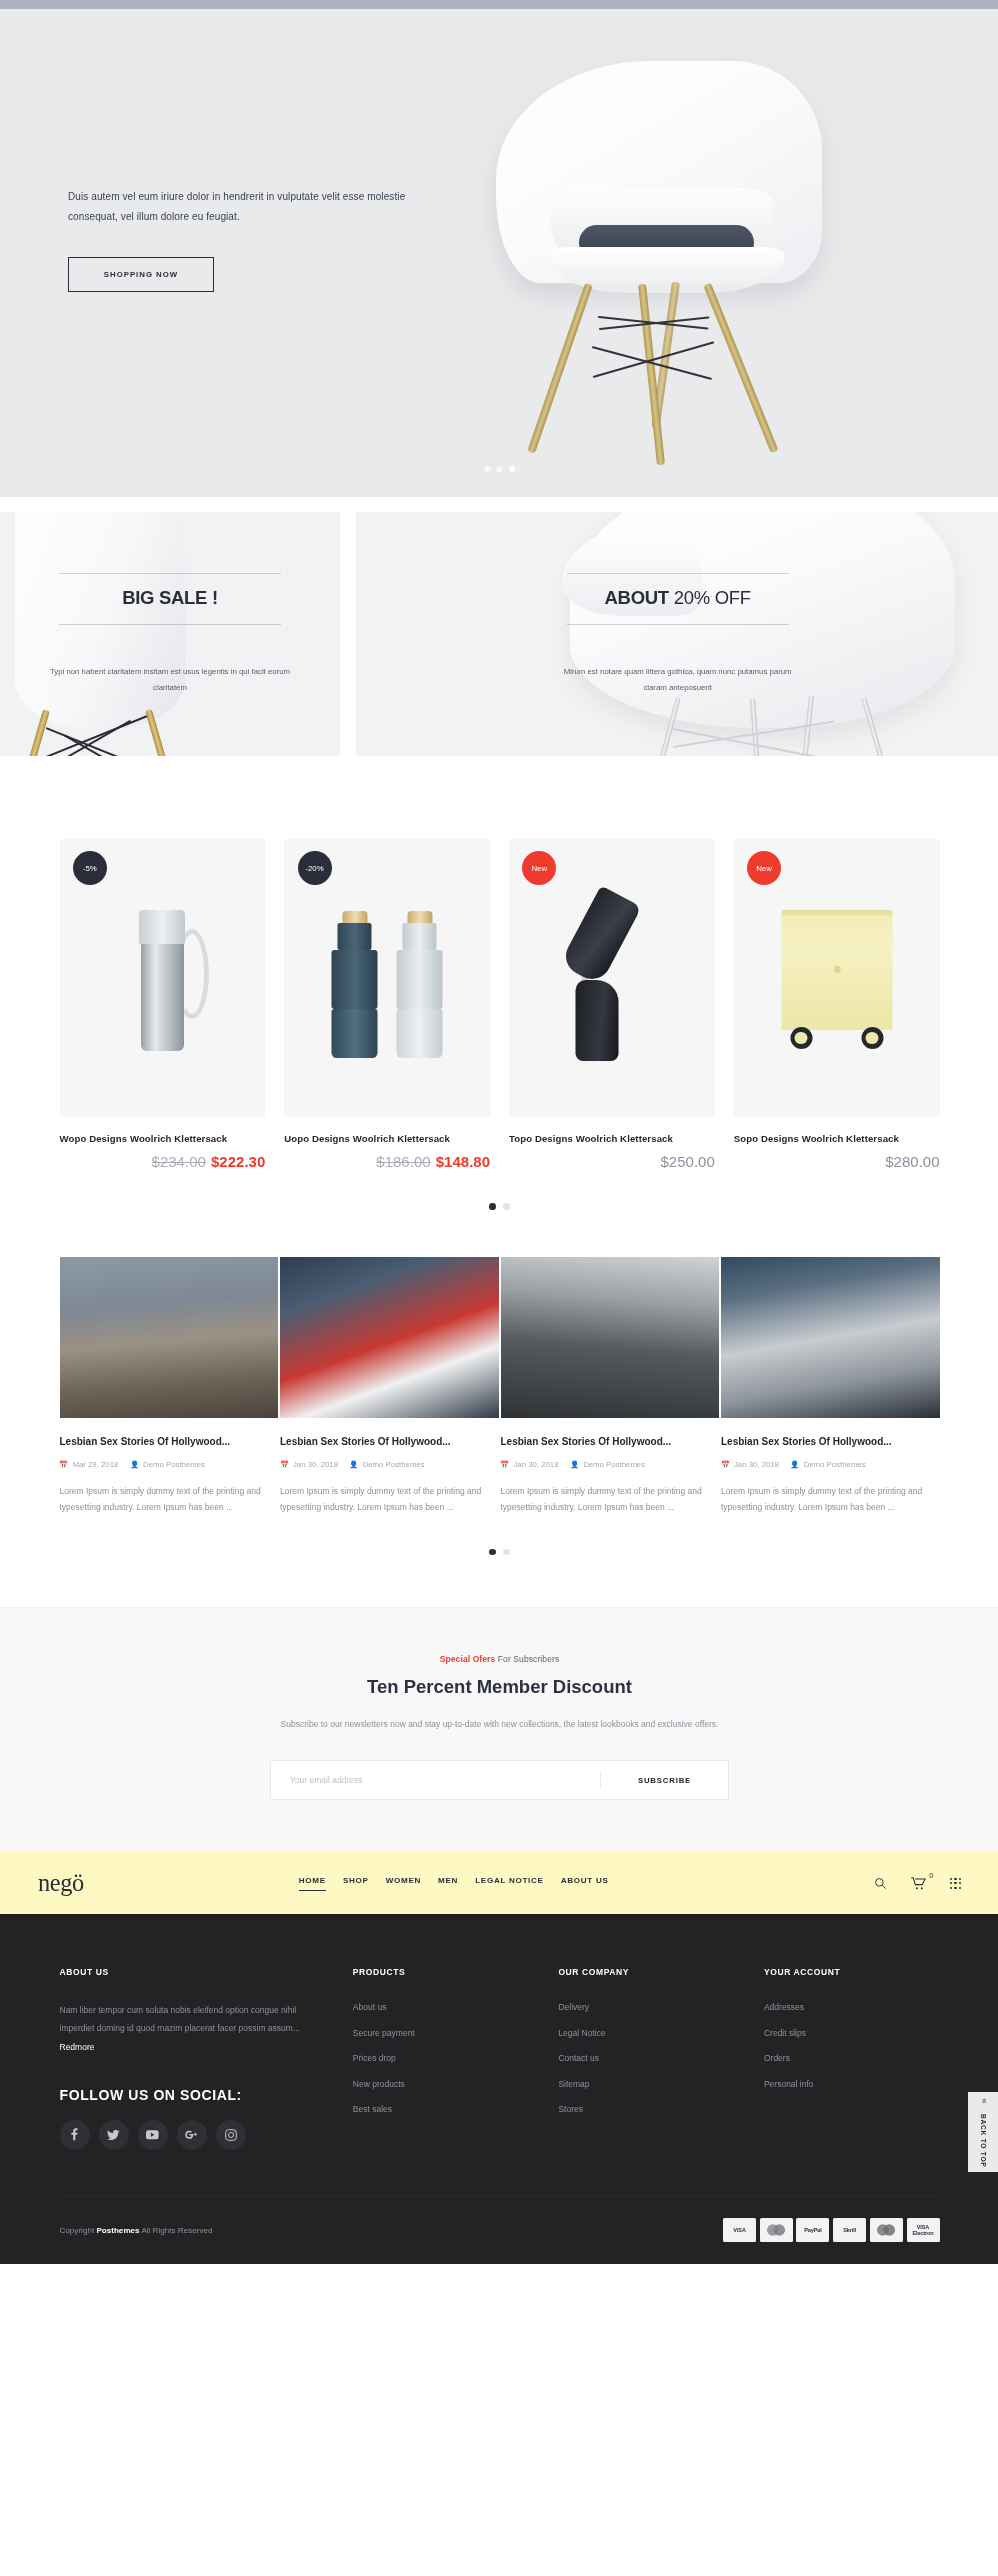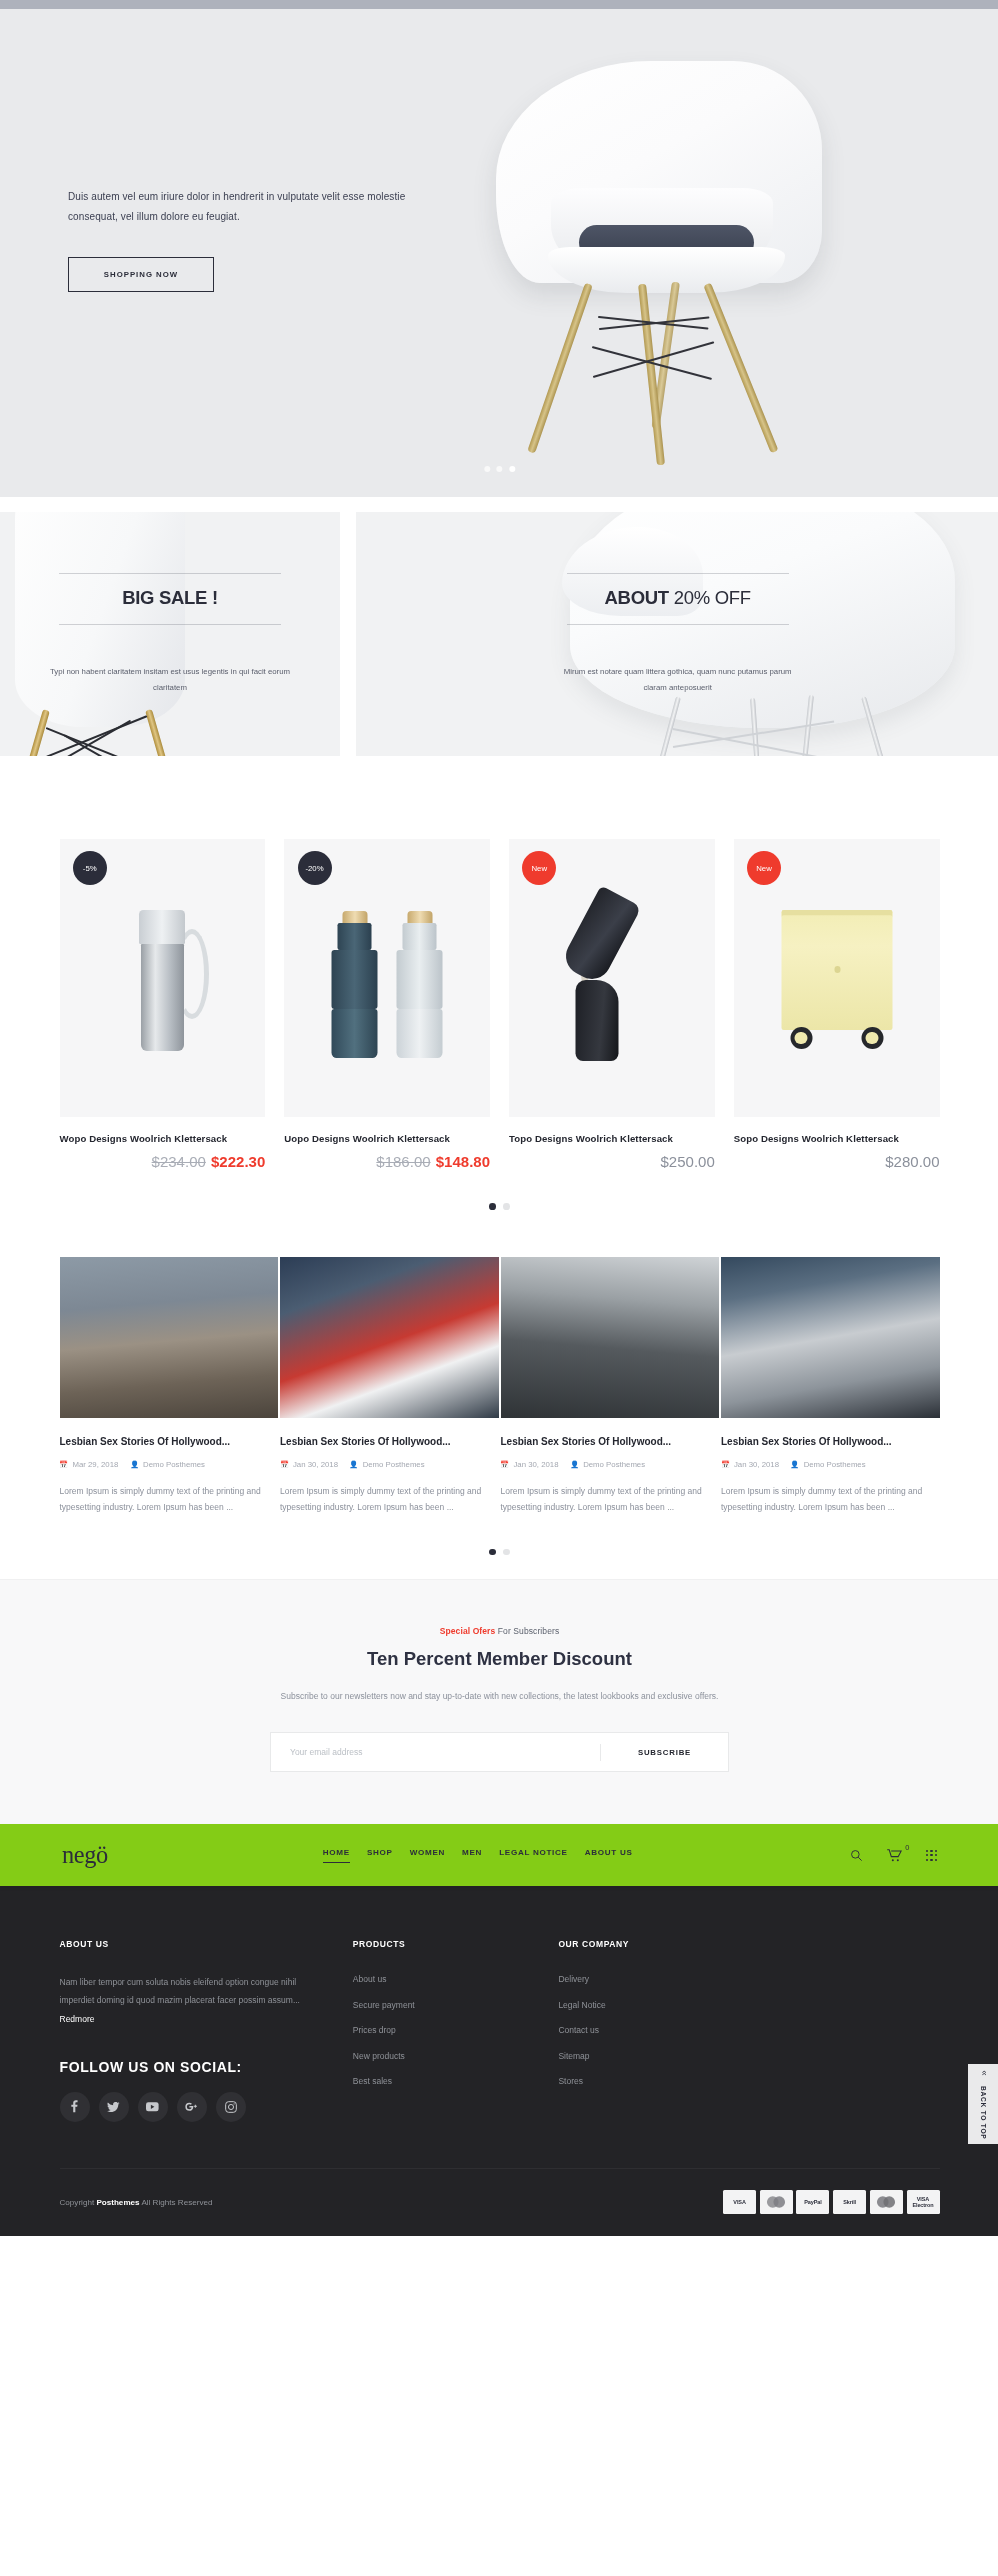--- a/index.html
+++ b/index.html
@@ -295,21 +295,21 @@
     display: flex; align-items: center; gap: 3.7px;
   }
   .post-meta .ic { font-size: 7.4px; color: #b6bac1; }
   .post-meta .sep { width: 4.4px; }
   .post-ex {
     margin-top: 13.3px; font-size: 8.5px; line-height: 1.95; color: #8b909b;
   }
 
   
   .news {
-    margin-top: 24px;
+    margin-top: 52px;
     background: #f8f8f9;
     padding: 46px 0 52px;
     text-align: center;
     border-top: 0.7px solid #f0f0f1;
   }
   .news-kicker { font-size: 8.5px; color: #5c616d; letter-spacing: 0.1px; }
   .news-kicker b { color: #ef3b2d; font-weight: 700; }
   .news-title { margin-top: 12px; font-size: 18.5px; font-weight: 700; color: #2e3142; }
   .news-desc { margin-top: 21px; font-size: 8.5px; color: #8b909b; }
   .news-form {
@@ -326,23 +326,23 @@
   .news-form input::placeholder { color: #bcc0c6; }
   .news-form .divider { width: 0.7px; height: 16.3px; background: #e8e9ea; }
   .news-form button {
     width: 127px; height: 100%; border: 0; background: transparent; cursor: pointer;
     font-size: 7.8px; font-weight: 700; letter-spacing: 0.8px; color: #24262f;
     font-family: "Liberation Sans", sans-serif;
   }
 
   
   .navbar {
-    height: 62px; background: #84cc16;
+    height: 62px; background: #fef9c3;
     display: flex; align-items: center;
-    padding: 0 62px;
+    padding: 0 38px;
     box-shadow: 0 1.5px 3.7px rgba(0,0,0,.07);
     position: relative; z-index: 10;
   }
   .logo {
     font-family: "Liberation Serif", serif;
     font-size: 24.4px; color: #2b2d3a; letter-spacing: -0.4px; cursor: pointer;
   }
   .menu { display: flex; gap: 17px; margin-left: 215px; }
   .menu a {
     font-size: 8.1px; font-weight: 700; letter-spacing: 0.7px; color: #2b2d3a;
@@ -741,20 +741,29 @@
           <div class="fh">OUR COMPANY</div>
           <div class="flinks">
             <a>Delivery</a>
             <a>Legal Notice</a>
             <a>Contact us</a>
             <a>Sitemap</a>
             <a>Stores</a>
           </div>
         </div>
 
+        <div>
+          <div class="fh">YOUR ACCOUNT</div>
+          <div class="flinks">
+            <a>Addresses</a>
+            <a>Credit slips</a>
+            <a>Orders</a>
+            <a>Personal info</a>
+          </div>
+        </div>
 
       </div>
 
       <div class="fbottom">
         <div class="copy">
           <span>Copyright </span><b>Posthemes</b><span> All Rights Reserved</span>
         </div>
         <div class="pays">
           <div class="pay">VISA</div>
           <div class="pay">

